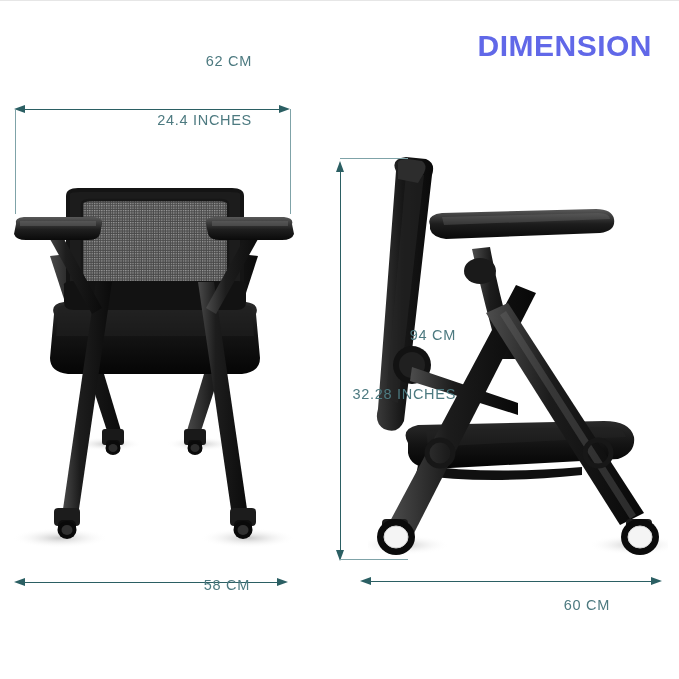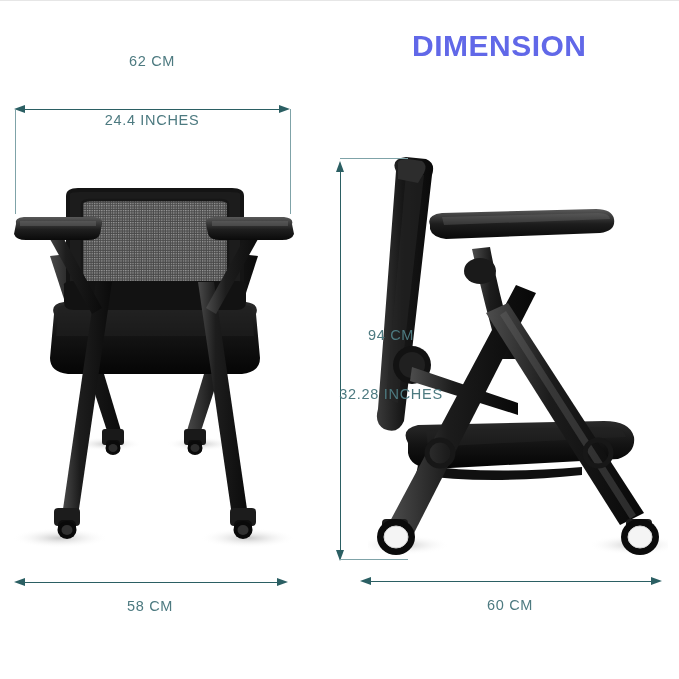--- a/index.html
+++ b/index.html
@@ -17,35 +17,35 @@
     border-top: 1px solid #e6e6e6;
     box-sizing: border-box;
   }
 
   
   .title {
     position: absolute;
     left: 412px;
     top: 28px;
     width: 240px;
-    text-align: left;
+    text-align: right;
     font-size: 30px;
     font-weight: bold;
     letter-spacing: 0.5px;
     color: #6168e8;
     user-select: none;
   }
 
   
   .dim-label {
     position: absolute;
     color: #4d7a80;
     font-size: 14.5px;
     letter-spacing: 0.7px;
-    text-align: center;
+    text-align: right;
     line-height: 20px;
     white-space: nowrap;
     user-select: none;
   }
   .dim-label .l2 { display: block; margin-top: 39px; }
 
   
   .rule-h {
     position: absolute;
     height: 1px;
@@ -278,21 +278,21 @@
     <div class="arrow arrow-left" style="left:14px; top:103.5px;"></div>
     <div class="arrow arrow-right" style="left:279px; top:103.5px;"></div>
     <div class="ext-line-v" style="left:15px; top:108px; height:105px;"></div>
     <div class="ext-line-v" style="left:290px; top:108px; height:105px;"></div>
   </div>
 
   <div>
     <div class="rule-h" style="left:22px; top:581px; width:258px;"></div>
     <div class="arrow arrow-left" style="left:14px; top:576.5px;"></div>
     <div class="arrow arrow-right" style="left:277px; top:576.5px;"></div>
-    <div class="dim-label" style="left:50px; top:595px; width:200px;">
+    <div class="dim-label" style="left:50px; top:574px; width:200px;">
       <span>58 CM</span>
     </div>
   </div>
 
   <div>
     <div class="rule-v" style="left:340px; top:169px; height:382px;"></div>
     <div class="arrow arrow-up" style="left:335.5px; top:160px;"></div>
     <div class="arrow arrow-down" style="left:335.5px; top:549px;"></div>
     <div class="ext-line-h" style="left:340px; top:157px; width:68px;"></div>
     <div class="ext-line-h" style="left:340px; top:558px; width:68px;"></div>

